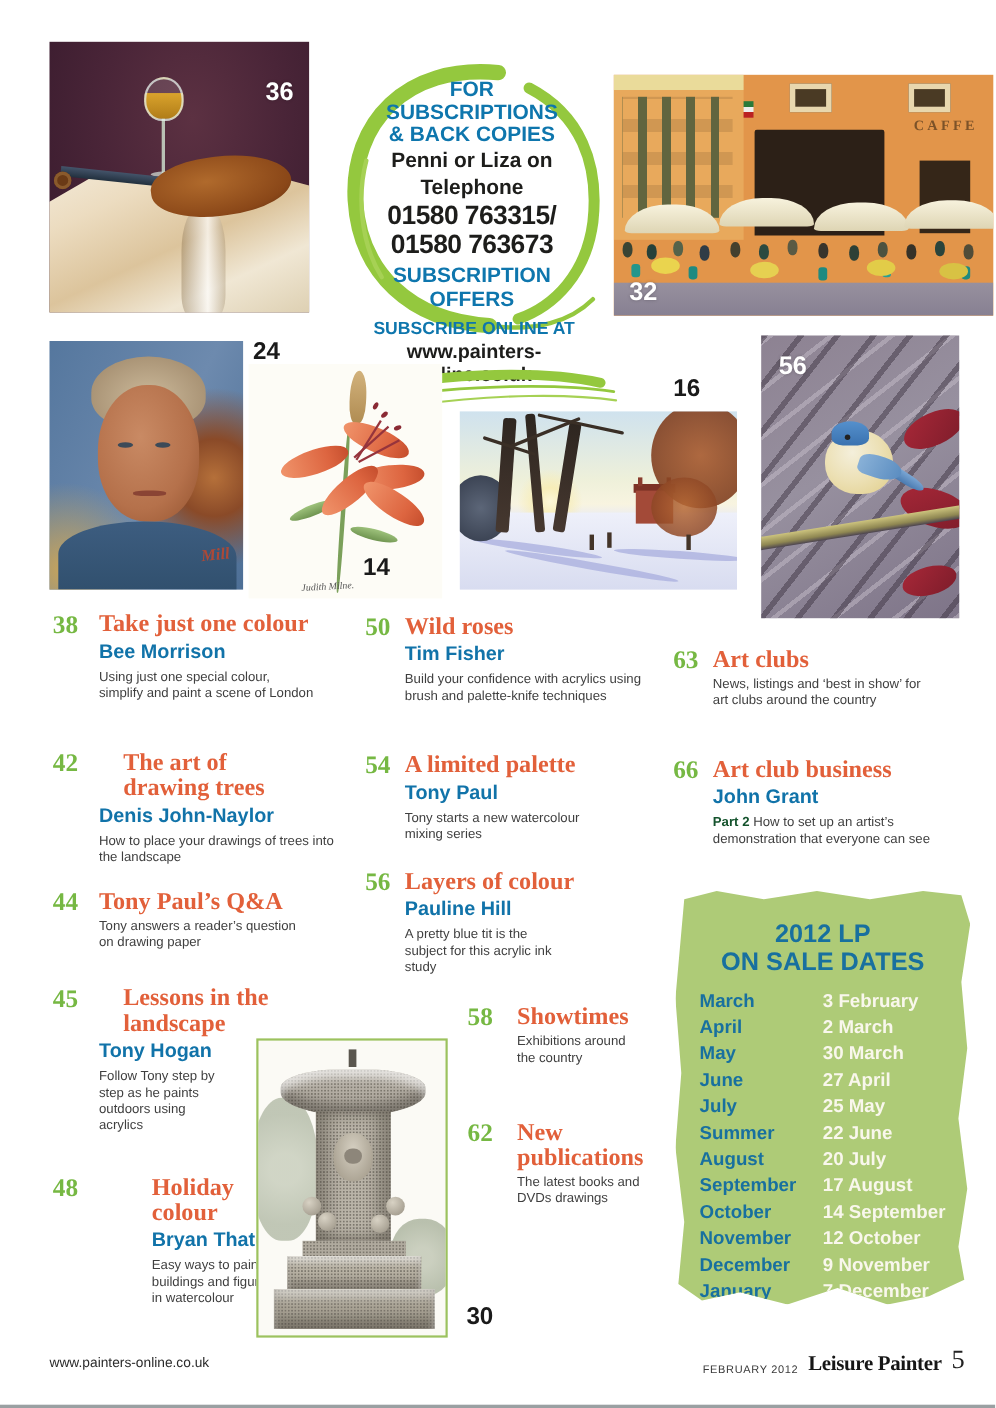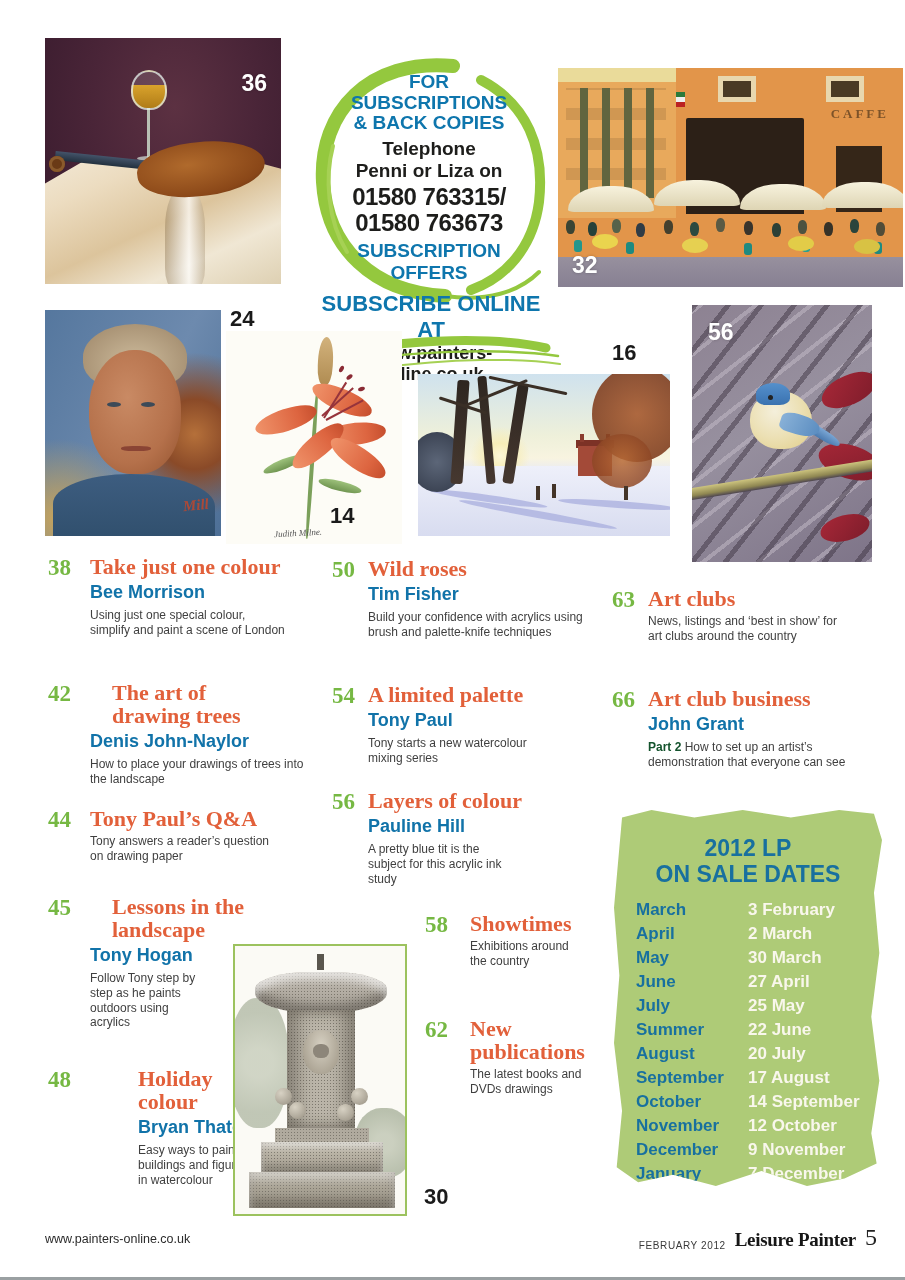--- a/index.html
+++ b/index.html
@@ -154,21 +154,21 @@
 
   
   .swirl-svg { position:absolute; left:303px; top:50px; width:252px; height:258px; }
   .sub-text { position:absolute; left:318px; top:70px; width:222px; text-align:center; }
   .sub-blue { color:#0e76ad; font-weight:bold; font-size:19px; line-height:1.3; }
   .sub-black { color:#1d1d1b; font-weight:bold; font-size:19px; line-height:1.15; }
   .sub-phone { color:#1d1d1b; font-weight:bold; font-size:24px; line-height:1.08; letter-spacing:-0.5px; }
   .sub-offers { color:#0e76ad; font-weight:bold; font-size:19px; margin-top:4px; }
   .sub-pages { color:#1d1d1b; font-weight:bold; font-size:18px; margin-top:2px; }
   .sub-online { position:absolute; left:318px; top:291px; width:226px; text-align:center; }
-  .sub-online-l1 { color:#0e76ad; font-weight:bold; font-size:22px; }
+  .sub-online-l1 { color:#0e76ad; font-weight:bold; font-size:16px; }
   .sub-online-l2 { color:#1d1d1b; font-weight:bold; font-size:18px; }
   .swoosh-svg { position:absolute; left:320px; top:330px; width:244px; height:42px; }
 
   
   .entry { position:absolute; display:flex; }
   .enum { font-family:"Liberation Serif",serif; font-weight:bold; font-size:23px; color:#76b843; line-height:1; }
   .c1 .enum { width:42px; }
   .c2 .enum { width:36px; }
   .c2b .enum { width:45px; }
   .c3 .enum { width:36px; }
@@ -218,22 +218,22 @@
   <svg class="swirl-svg" viewBox="0 0 252 258">
     <path d="M150,16 C66,8 16,62 20,132 C24,198 70,242 142,246" fill="none" stroke="#94c83e" stroke-width="14" stroke-linecap="round"></path>
     <path d="M178,30 C224,54 242,98 236,152 C230,198 202,228 168,240" fill="none" stroke="#94c83e" stroke-width="10" stroke-linecap="round"></path>
     <path d="M142,246 C184,252 216,242 236,222" fill="none" stroke="#94c83e" stroke-width="4" stroke-linecap="round"></path>
     <path d="M30,96 C22,126 24,170 44,202" fill="none" stroke="#a6d154" stroke-width="4" stroke-linecap="round"></path>
   </svg>
   <div class="sub-text">
     <div class="sub-blue">FOR</div>
     <div class="sub-blue" style="margin-top:-4px">SUBSCRIPTIONS</div>
     <div class="sub-blue" style="margin-top:-4px">&amp; BACK COPIES</div>
+    <div class="sub-black">Penni or Liza on</div>
     <div class="sub-black" style="margin-top:2px">Telephone</div>
-    <div class="sub-black">Penni or Liza on</div>
     <div class="sub-phone" style="margin-top:2px">01580 763315/</div>
     <div class="sub-phone">01580 763673</div>
     <div class="sub-offers">SUBSCRIPTION OFFERS</div>
   </div>
   <div class="sub-online">
     <div class="sub-online-l1">SUBSCRIBE ONLINE AT</div>
     <div class="sub-online-l2">www.painters-online.co.uk</div>
   </div>
   <svg class="swoosh-svg" viewBox="0 0 244 42">
     <path d="M6,30 C62,8 172,6 226,18" fill="none" stroke="#94c83e" stroke-width="9" stroke-linecap="round"></path>

